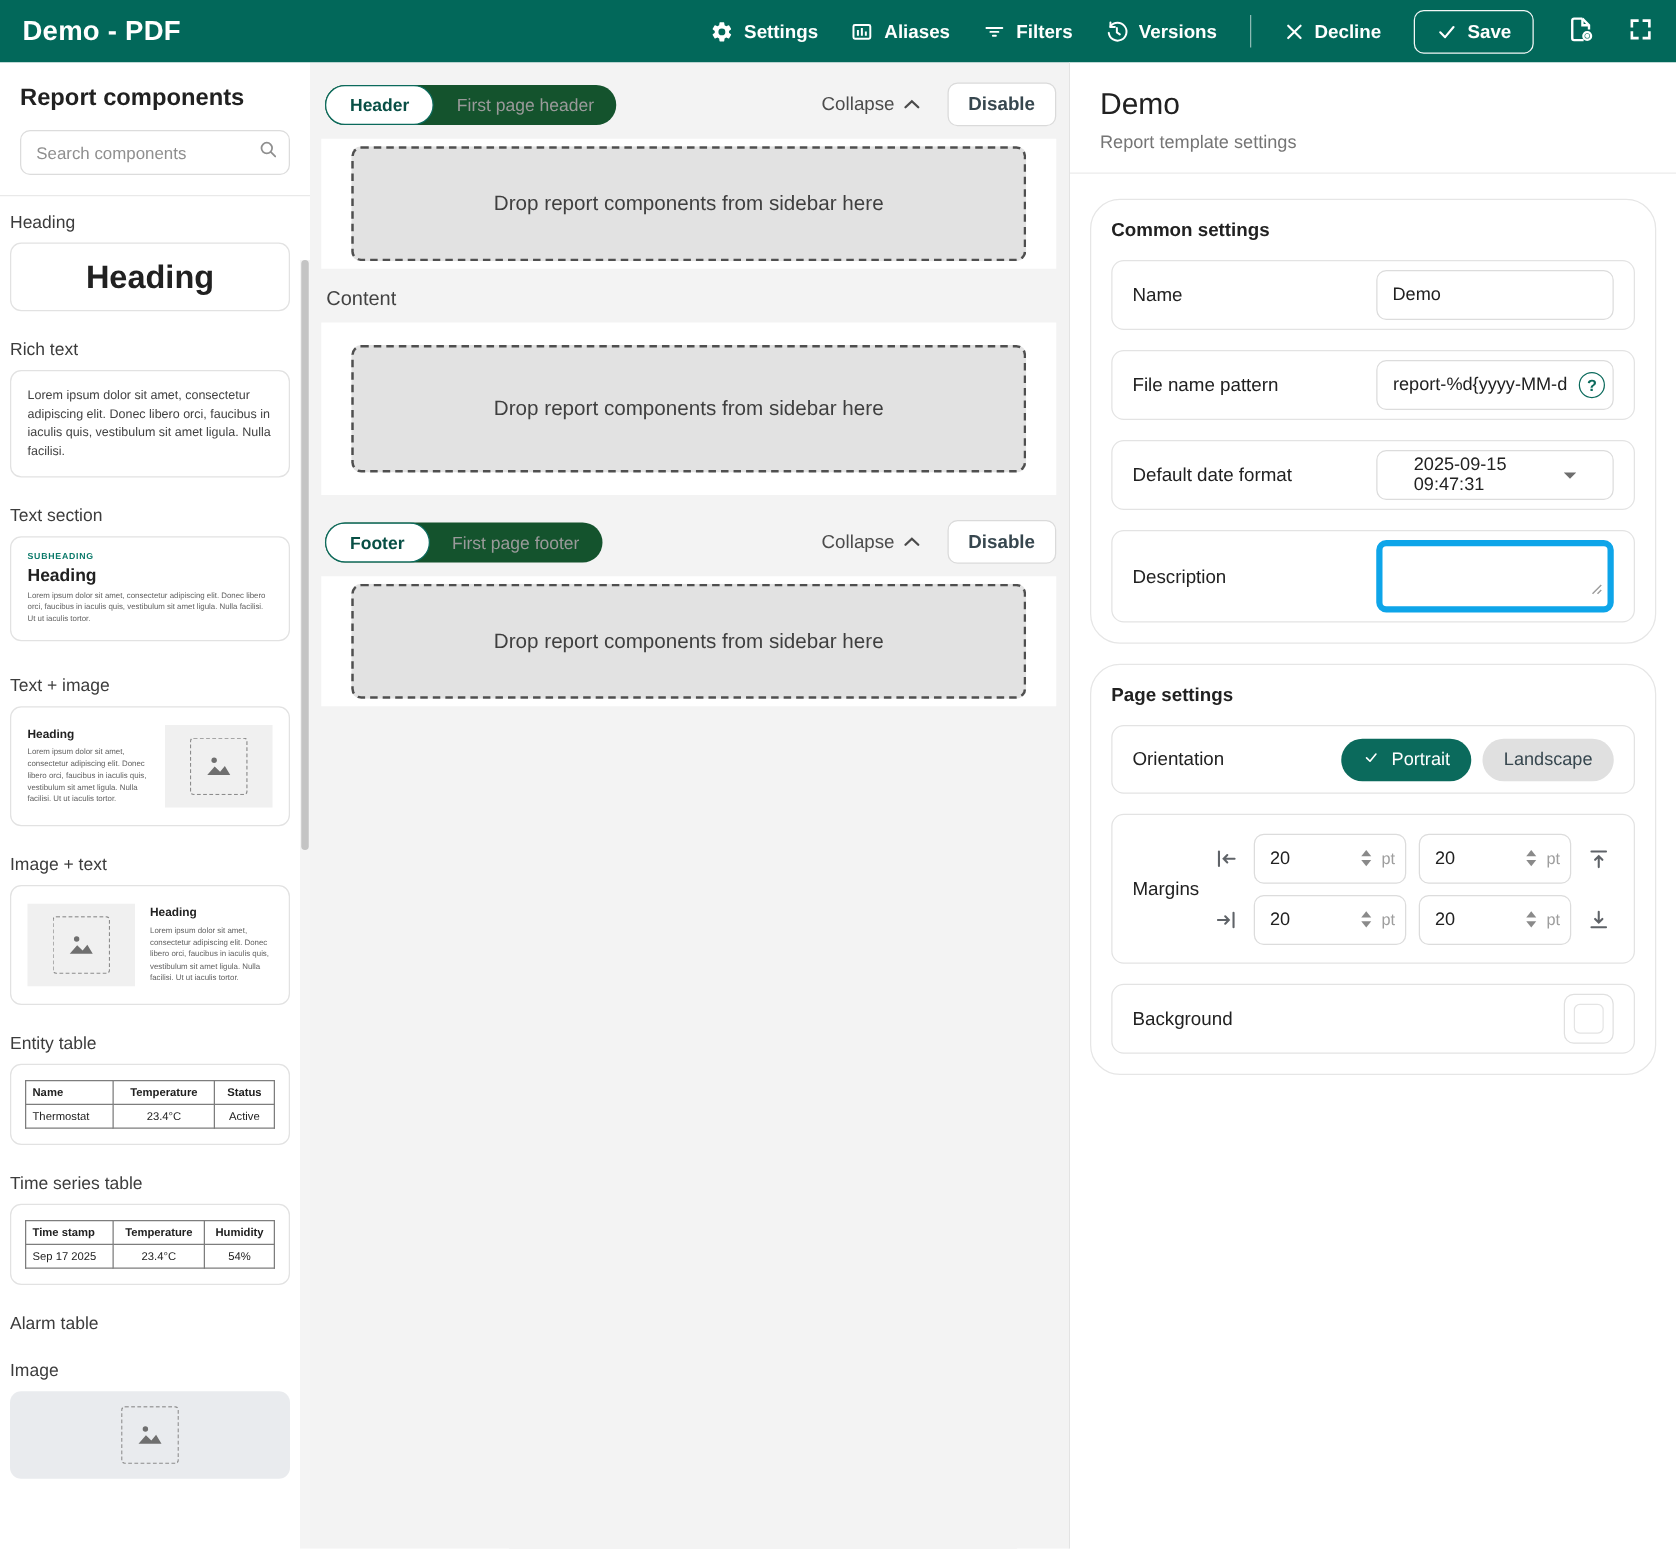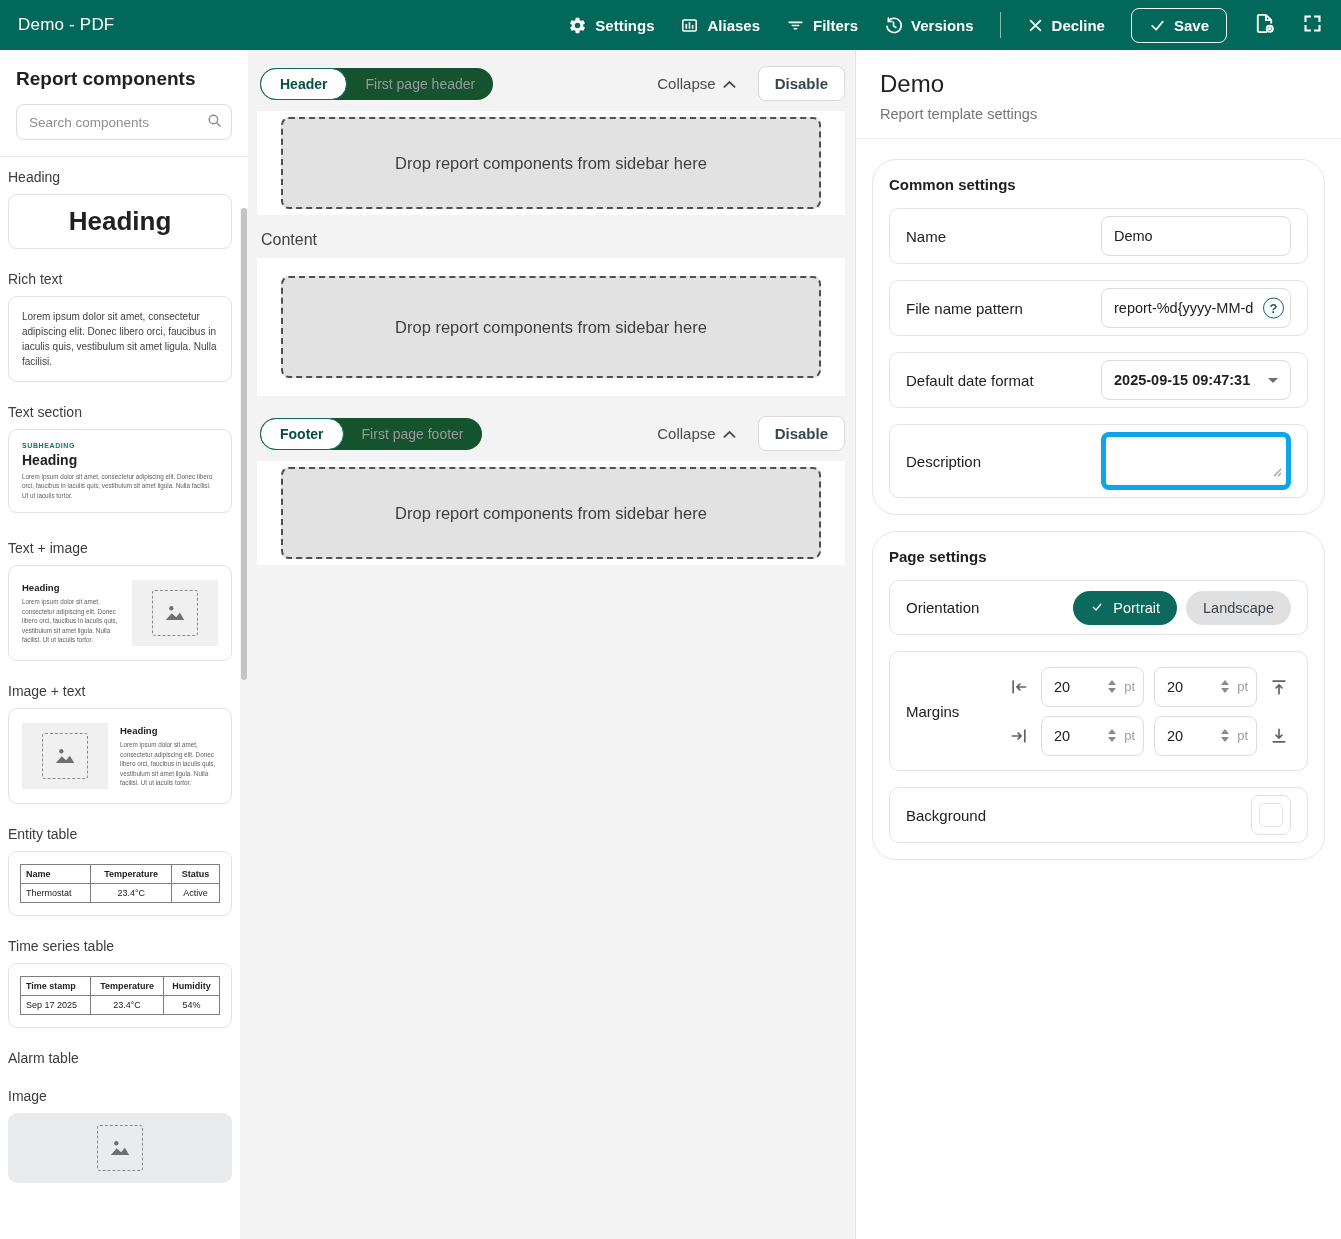--- a/index.html
+++ b/index.html
@@ -1,21 +1,21 @@
 <!DOCTYPE html>
 <html><head>
 <meta charset="utf-8">
 <style>
   * { margin:0; padding:0; box-sizing:border-box; }
   html,body { width:1341px; height:1239px; font-family:"Liberation Sans", sans-serif; background:#fff; }
   .app { width:1341px; height:1239px; display:flex; flex-direction:column; overflow:hidden; }
 
   
   .topbar { height:50px; background:#02685a; color:#fff; display:flex; align-items:center; padding:0 18px; flex:0 0 50px; }
-  .tb-title { font-size:17px; font-weight:400; letter-spacing:.2px; }
+  .tb-title { font-size:22px; font-weight:700; letter-spacing:.2px; }
   .tb-actions { margin-left:auto; display:flex; align-items:center; gap:26px; }
   .tb-btn { display:flex; align-items:center; gap:8px; font-size:15px; font-weight:700; cursor:pointer; background:none; border:none; color:#fff; font-family:inherit; }
   .tb-btn svg { display:block; }
   .tb-divider { width:1px; height:26px; background:rgba(255,255,255,.55); }
   .tb-save { border:1px solid rgba(255,255,255,.95); border-radius:8px; padding:8px 17px; }
   .tb-iconbtn { background:none; border:none; cursor:pointer; display:flex; align-items:center; }
 
   
   .main { flex:1; display:flex; min-height:0; }
 
@@ -76,36 +76,36 @@
   .set-body { border-top:1px solid #ececec; padding:20px 16px; display:flex; flex-direction:column; gap:16px; overflow:hidden; }
   .set-card { border:1px solid #e6e6e6; border-radius:24px; padding:16px; background:#fff; }
   .set-card-title { font-size:15px; font-weight:700; color:#212121; margin-bottom:15px; }
   .set-row { border:1px solid #e3e3e3; border-radius:10px; min-height:55px; display:flex; align-items:center; justify-content:space-between; padding:7px 16px; margin-bottom:16px; }
   .set-row:last-child { margin-bottom:0; }
   .set-label { font-size:15px; color:#212121; }
   .txt-input { width:190px; height:40px; border:1px solid #dcdcdc; border-radius:8px; padding:0 12px; font-size:14.5px; color:#212121; font-family:inherit; outline:none; background:#fff; }
   .file-wrap { position:relative; width:190px; }
   .file-wrap .txt-input { width:100%; padding-right:36px; }
   .help-badge { position:absolute; right:7px; top:50%; transform:translateY(-50%); width:21px; height:21px; border:1.7px solid #0b6a5c; border-radius:50%; color:#0b6a5c; font-size:13px; font-weight:700; display:flex; align-items:center; justify-content:center; cursor:pointer; background:#fff; }
-  .select-box { width:190px; height:40px; border:1px solid #dcdcdc; border-radius:8px; padding:0 12px; display:flex; align-items:center; justify-content:space-between; font-size:14.5px; color:#212121; cursor:pointer; background:#fff;font-weight:bold; }
+  .select-box { width:190px; height:40px; border:1px solid #dcdcdc; border-radius:8px; padding:0 29px; display:flex; align-items:center; justify-content:space-between; font-size:14.5px; color:#212121; cursor:pointer; background:#fff; }
   .select-box.wide { width:218px; }
   .caret { width:0; height:0; border-left:5px solid transparent; border-right:5px solid transparent; border-top:5.5px solid #6e6e6e; }
   .textarea-box { width:190px; height:58px; border:5px solid #0ea5e9; border-radius:8px; padding:24px 12px; position:relative; }
   .textarea-box textarea { width:100%; height:100%; border:none; outline:none; resize:none; font-size:14.5px; font-family:inherit; color:#212121; background:transparent; }
   .textarea-box textarea::placeholder { color:#9e9e9e; }
   .resize-grip { position:absolute; right:4px; bottom:4px; }
   .orient-group { display:flex; align-items:center; gap:9px; }
   .pill { border:none; border-radius:999px; padding:9px 17px; font-size:14.5px; cursor:pointer; display:flex; align-items:center; gap:9px; font-family:inherit; }
   .pill.selected { background:#0b6a5c; color:#fff; font-weight:500; }
   .pill.unselected { background:#e0e0e0; color:#37474f; }
   .margins-row { min-height:120px; align-items:center; }
   .margins-ctrl { display:flex; flex-direction:column; gap:9px; }
   .margin-line { display:flex; align-items:center; gap:10px; }
   .m-icon { width:24px; display:flex; justify-content:center; color:#5f6368; }
-  .num-box { width:103px; height:40px; border:1px solid #dcdcdc; border-radius:8px; display:flex; align-items:center; padding:0 8px 0 12px; }
+  .num-box { width:122px; height:40px; border:1px solid #dcdcdc; border-radius:8px; display:flex; align-items:center; padding:0 8px 0 12px; }
   .num-box input { width:36px; border:none; outline:none; font-size:14.5px; color:#212121; font-family:inherit; background:transparent; }
   .spinner { display:flex; flex-direction:column; gap:3px; margin-left:auto; cursor:pointer; }
   .spin-up { width:0;height:0;border-left:4px solid transparent;border-right:4px solid transparent;border-bottom:5px solid #8a8a8a; }
   .spin-dn { width:0;height:0;border-left:4px solid transparent;border-right:4px solid transparent;border-top:5px solid #8a8a8a; }
   .unit { font-size:13px; color:#9e9e9e; margin-left:8px; }
   .bg-swatch-btn { width:40px; height:40px; border:1px solid #e0e0e0; border-radius:8px; background:#fff; display:flex; align-items:center; justify-content:center; cursor:pointer; }
   .bg-swatch { width:24px; height:24px; border:1px solid #e4e4e4; border-radius:5px; background:#fff; }
 </style>
 </head>
 <body>

